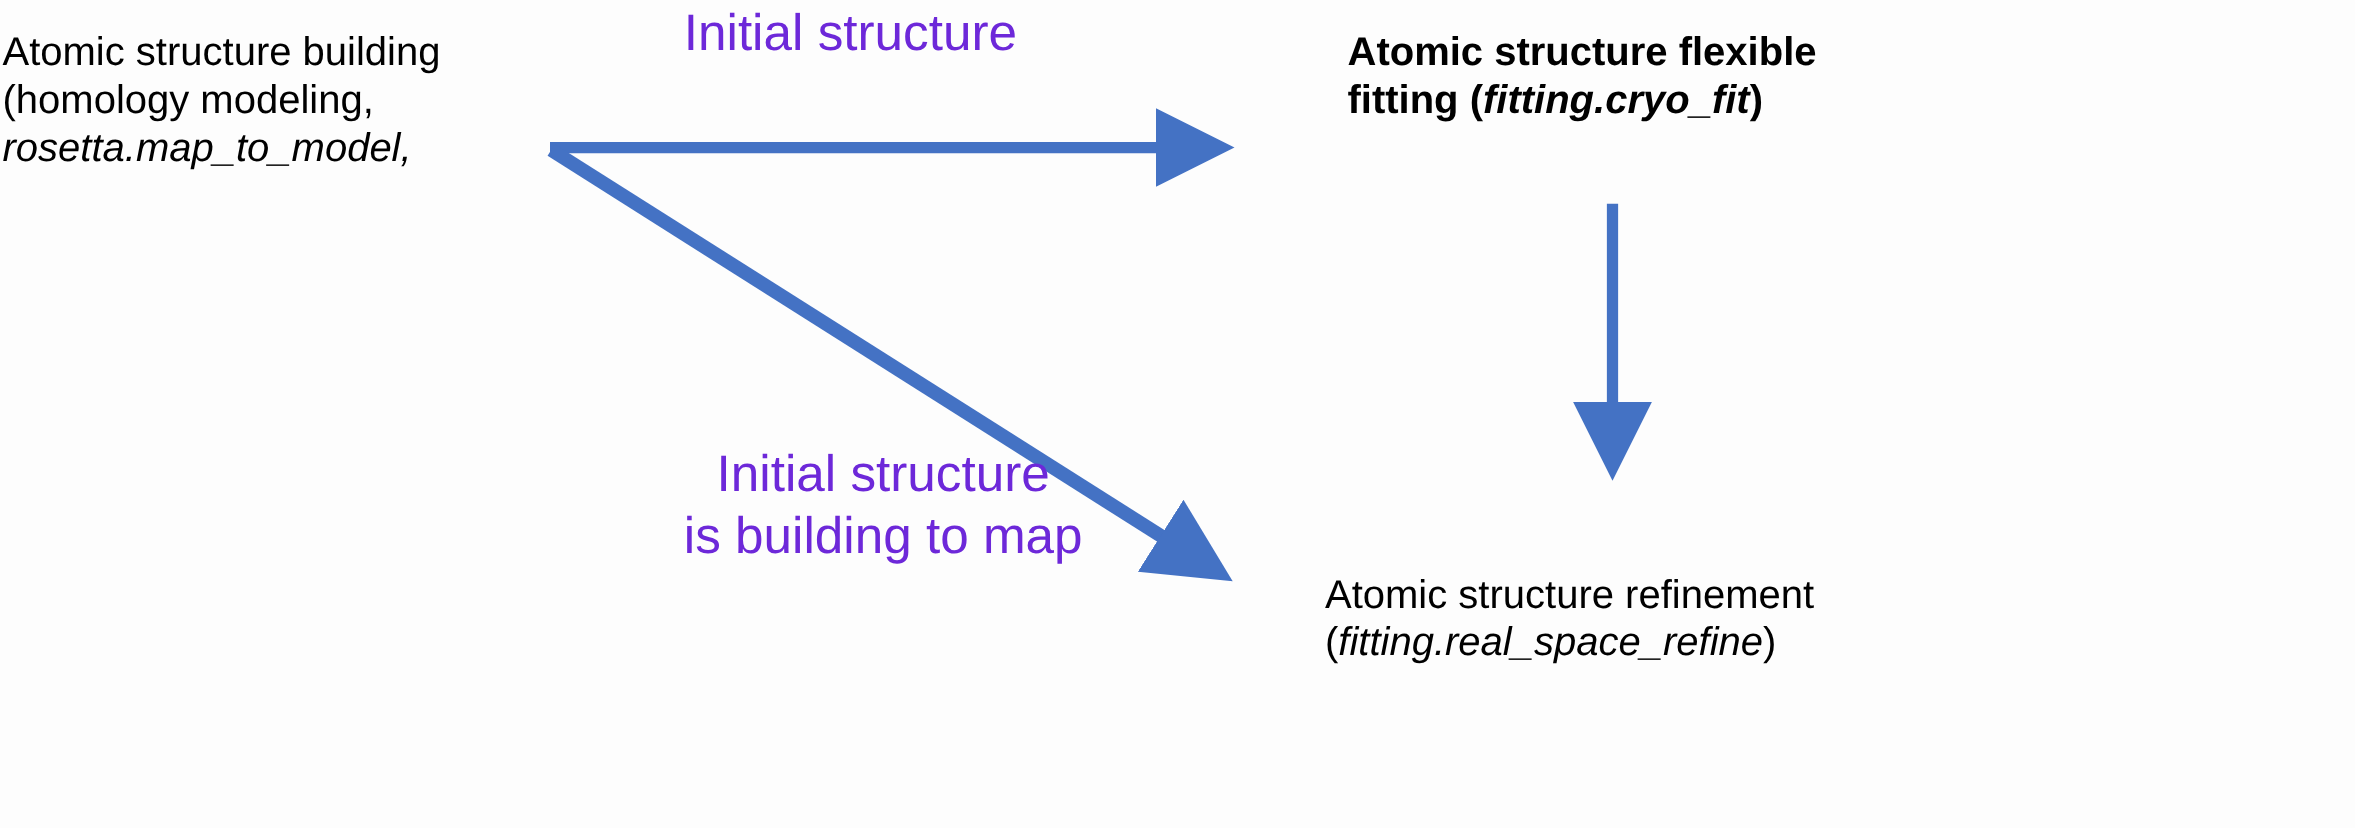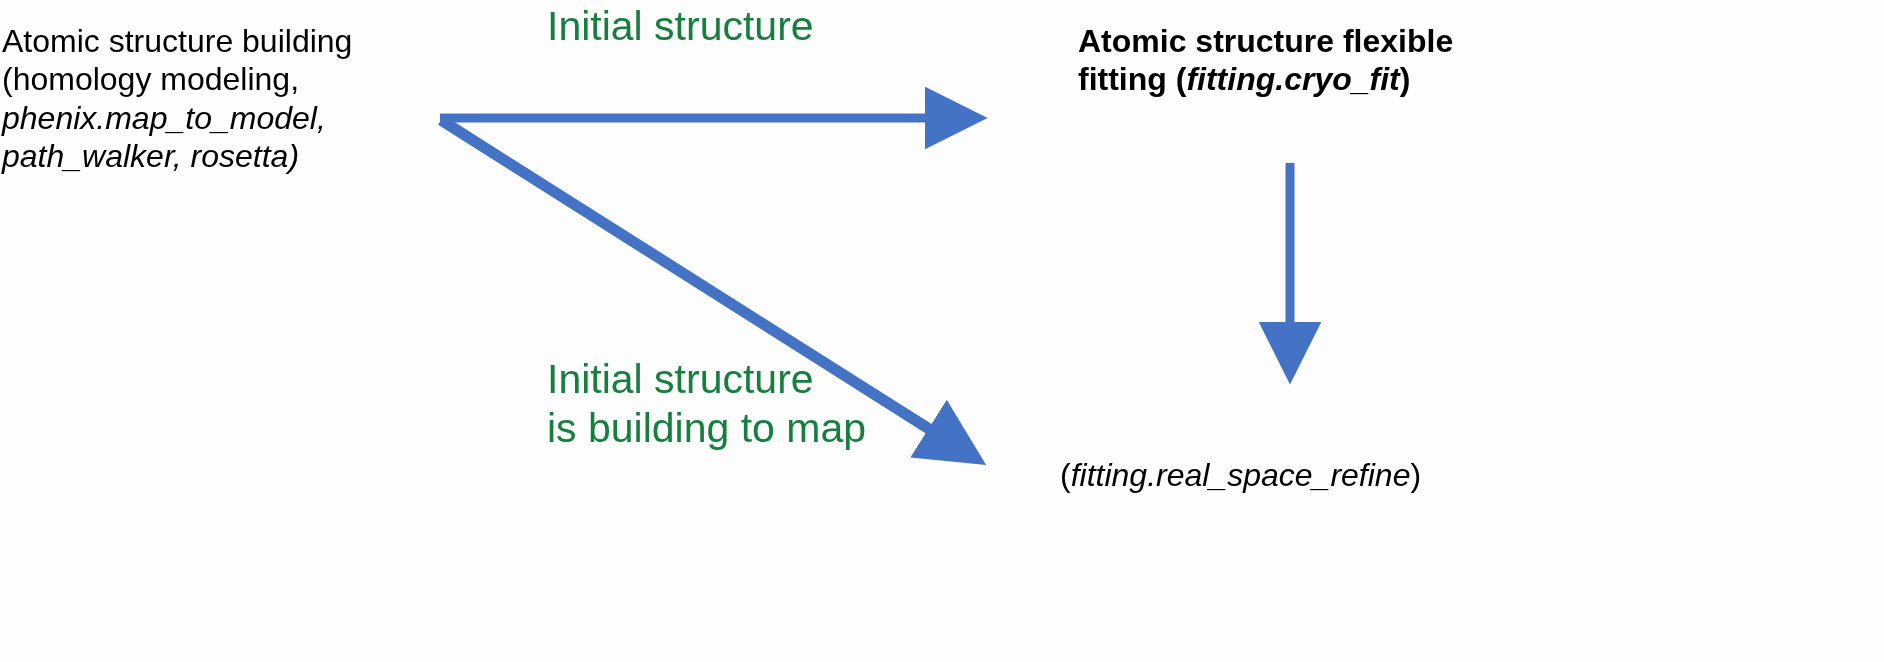--- a/index.html
+++ b/index.html
@@ -21,24 +21,24 @@
     text-align: left;
     line-height: 1.20;
     font-size: 32px;
     color: #000;
     white-space: nowrap;
   }
   .node .ln { display: block; }
   .node .it { font-style: italic; }
   .edge-label {
     position: absolute;
-    text-align: left;
+    text-align: center;
     line-height: 1.20;
     font-size: 41px;
-    color: #15803d;
+    color: #6d28d9;
     white-space: nowrap;
   }
   .edge-label .ln { display: block; }
 
   
   #node-building {
     left: 2px;
     top: 22px;
     width: 460px;
   }
@@ -91,30 +91,30 @@
     <line x1="440" y1="118" x2="975" y2="118" stroke="#4472C4" stroke-width="9" marker-end="url(#ah-right)"></line>
 
     <line x1="441" y1="120" x2="975" y2="458" stroke="#4472C4" stroke-width="11" marker-end="url(#ah-diag)"></line>
 
     <line x1="1290" y1="163" x2="1290" y2="372" stroke="#4472C4" stroke-width="9" marker-end="url(#ah-down)"></line>
   </svg>
 
   <div class="node" id="node-building">
     <span class="ln">Atomic structure building</span>
     <span class="ln">(homology modeling,</span>
-    <span class="ln it">phenix.map_to_model,</span>
-    <span class="ln"><span class="it">path_walker, rosetta)</span></span>
+    <span class="ln it">rosetta.map_to_model,</span>
   </div>
 
   <div class="node" id="node-flexible-fitting">
     <span class="ln">Atomic structure flexible</span>
     <span class="ln"><span>fitting (</span><span class="it">fitting.cryo_fit</span><span>)</span></span>
   </div>
 
   <div class="node" id="node-refinement">
+    <span class="ln">Atomic structure refinement</span>
     <span class="ln"><span>(</span><span class="it">fitting.real_space_refine</span><span>)</span></span>
   </div>
 
   <div class="edge-label" id="label-different">
     <span class="ln">Initial structure</span>
   </div>
 
   <div class="edge-label" id="label-similar">
     <span class="ln">Initial structure</span>
     <span class="ln">is building to map</span>

